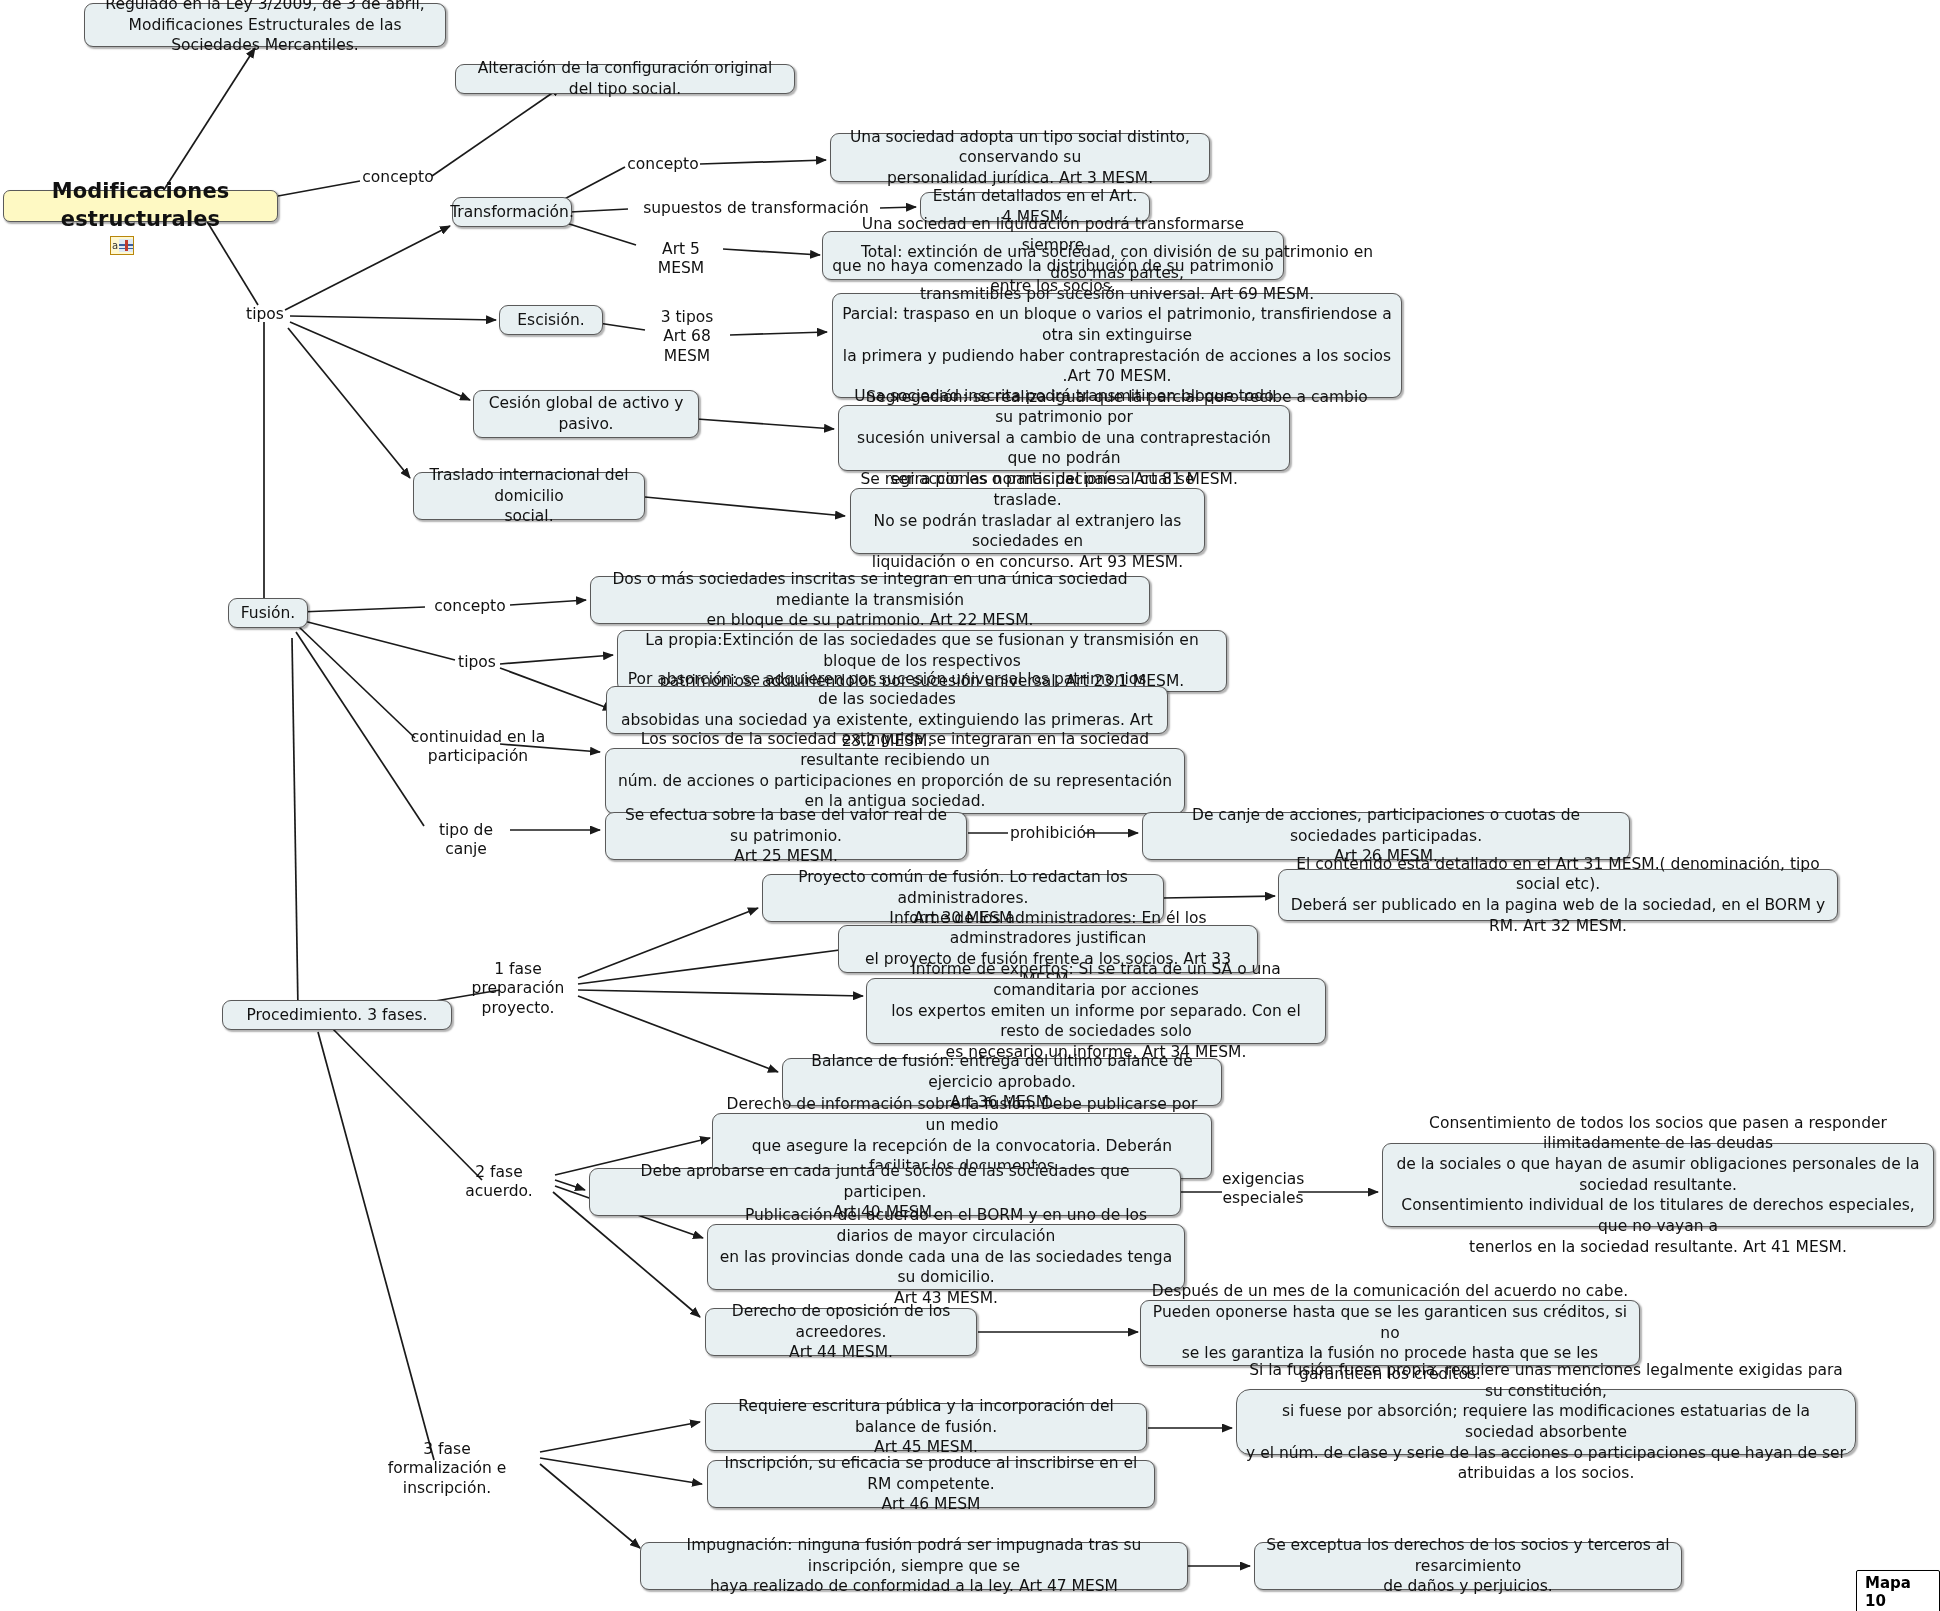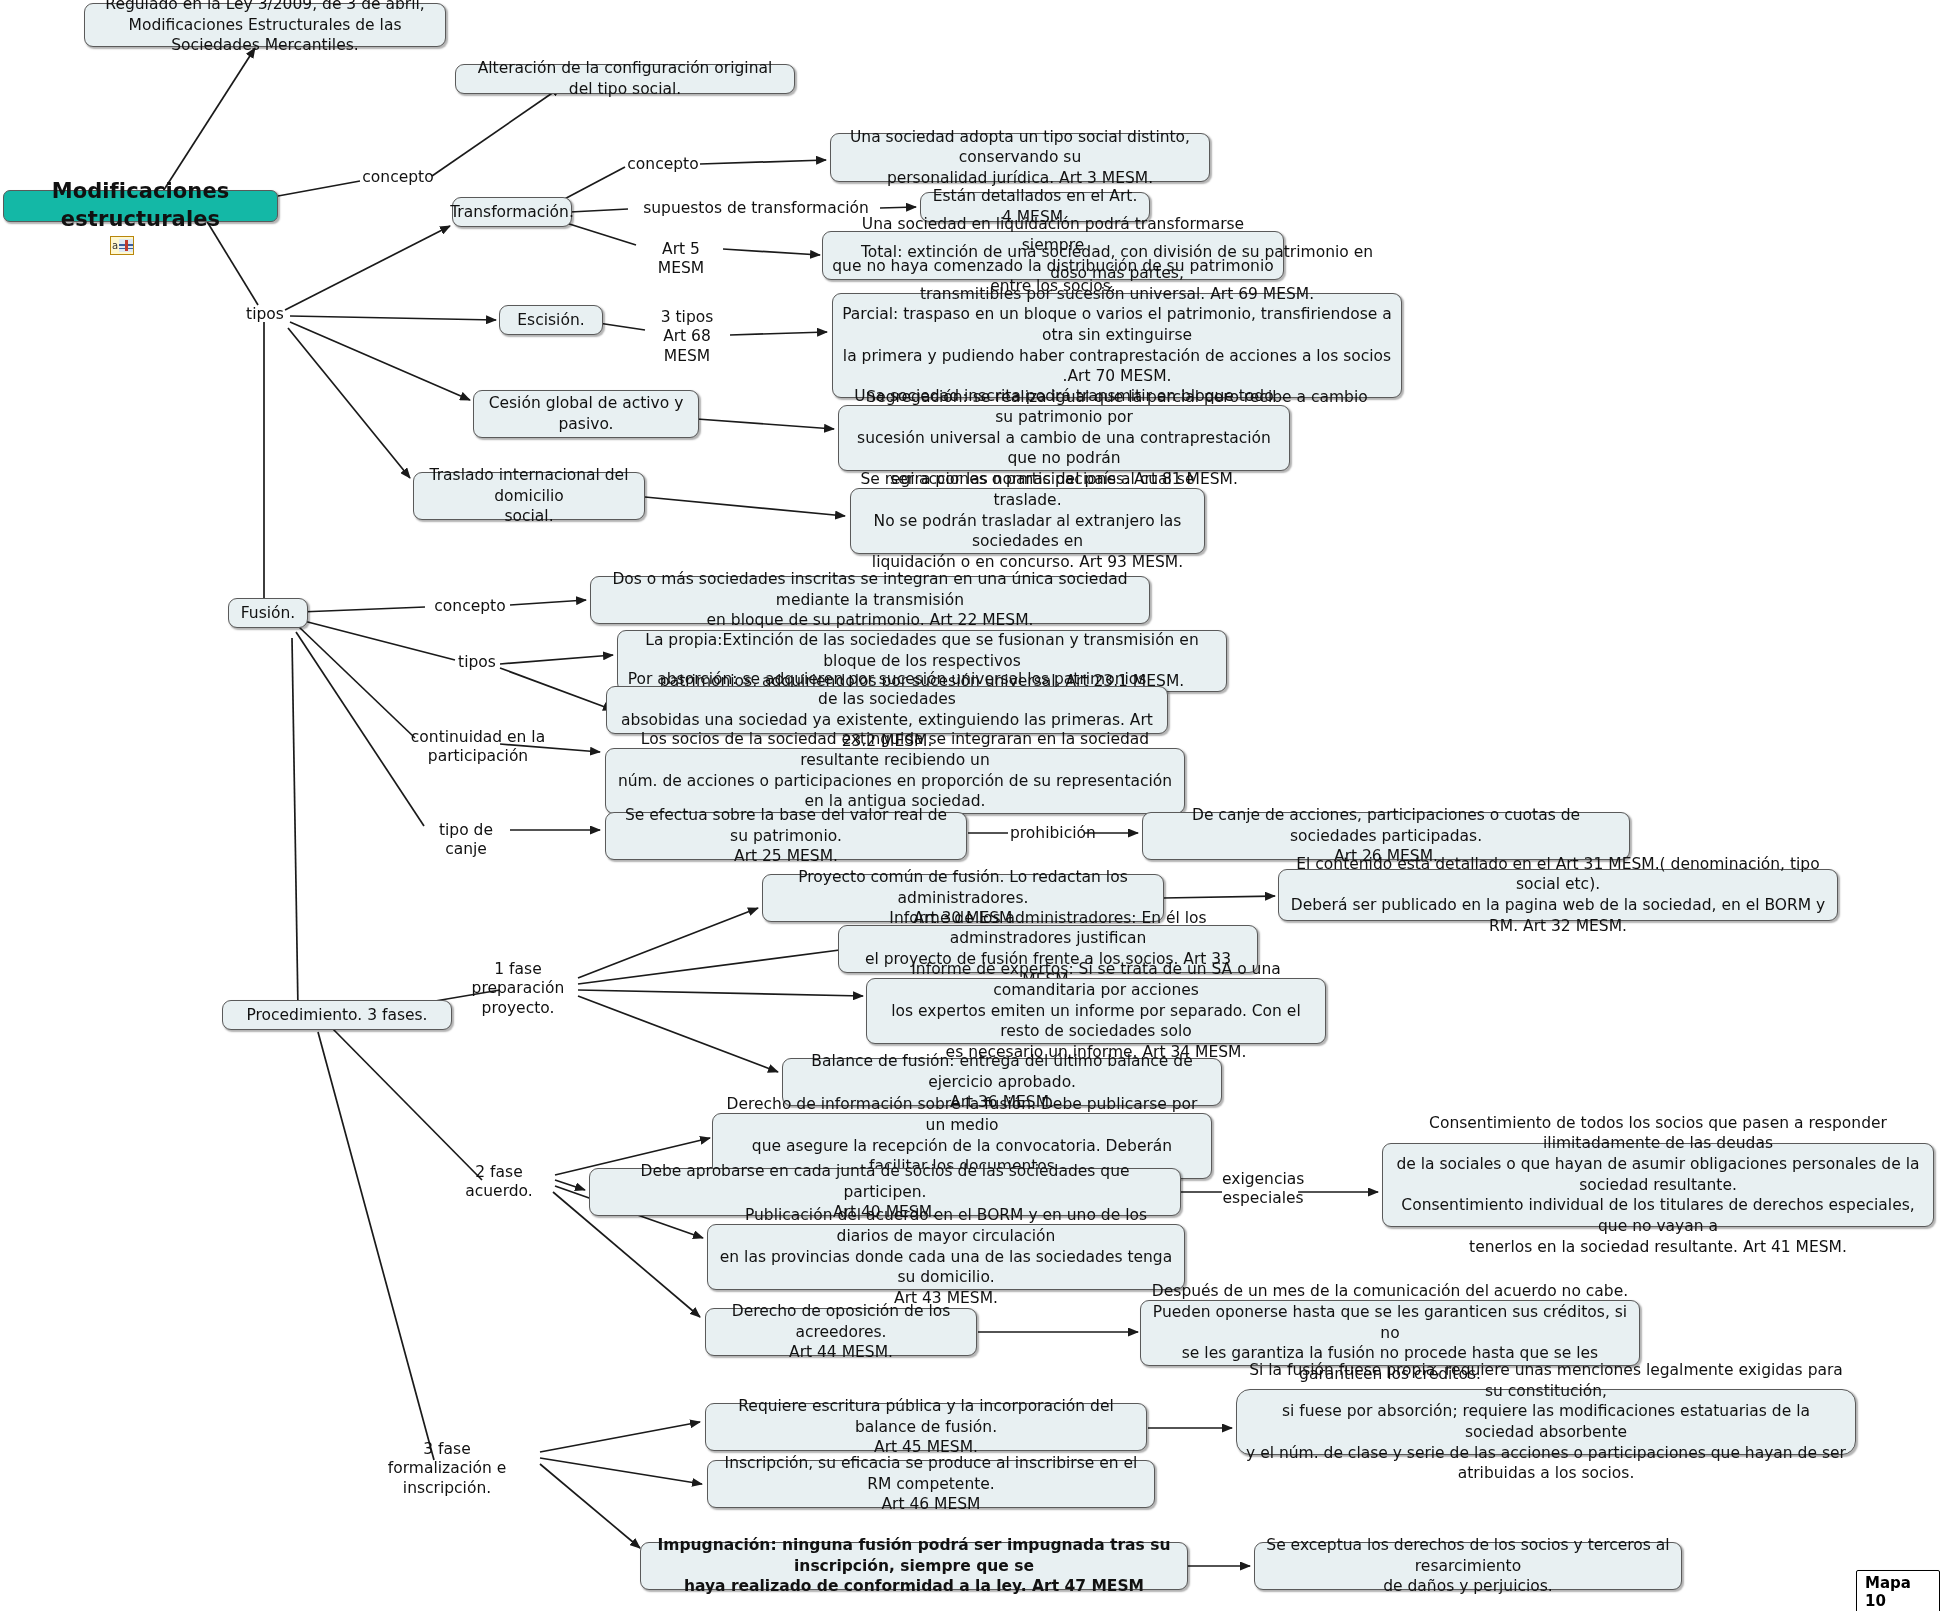--- a/index.html
+++ b/index.html
@@ -35,21 +35,21 @@
     line-height: 1.33;
     text-align: center;
     padding: 5px 9px;
     display: flex;
     align-items: center;
     justify-content: center;
     white-space: pre-line;
     box-shadow: 1.5px 1.5px 1.6px rgba(0,0,0,0.30);
   }
   .node.root {
-    background: #14b8a6;
+    background: #fef9c3;
     font-weight: bold;
     font-size: 21px;
     letter-spacing: 0.1px;
     border-radius: 7px;
     border-width: 1.4px;
   }
   .node.small {
     font-size: 15.5px;
   }
   .link-label {
@@ -315,21 +315,21 @@
   <div class="node" style="left:705px; top:1403px; width:442px; height:48px;">Requiere escritura pública y la incorporación del balance de fusión.
 Art 45 MESM.</div>
 
   <div class="node" style="left:1236px; top:1389px; width:620px; height:66px;border-radius:14px;">Si la fusión fuese propia, requiere unas menciones legalmente exigidas para su constitución,
 si fuese por absorción; requiere las modificaciones estatuarias de la sociedad absorbente
 y el núm. de clase y serie de las acciones o participaciones que hayan de ser atribuidas a los socios.</div>
 
   <div class="node" style="left:707px; top:1460px; width:448px; height:48px;">Inscripción, su eficacia se produce al inscribirse en el RM competente.
 Art 46 MESM</div>
 
-  <div class="node" style="left:640px; top:1542px; width:548px; height:48px;font-weight:bold;">Impugnación: ninguna fusión podrá ser impugnada tras su inscripción, siempre que se
+  <div class="node" style="left:640px; top:1542px; width:548px; height:48px;">Impugnación: ninguna fusión podrá ser impugnada tras su inscripción, siempre que se
 haya realizado de conformidad a la ley. Art 47 MESM</div>
 
   <div class="node" style="left:1254px; top:1542px; width:428px; height:48px;">Se exceptua los derechos de los socios y terceros al resarcimiento
 de daños y perjuicios.</div>
 
   <div class="link-label" style="left:362px; top:168px; width:72px;">concepto</div>
 
   <div class="link-label" style="left:240px; top:305px; width:50px;">tipos</div>
 
   <div class="link-label" style="left:626px; top:155px; width:74px;">concepto</div>

